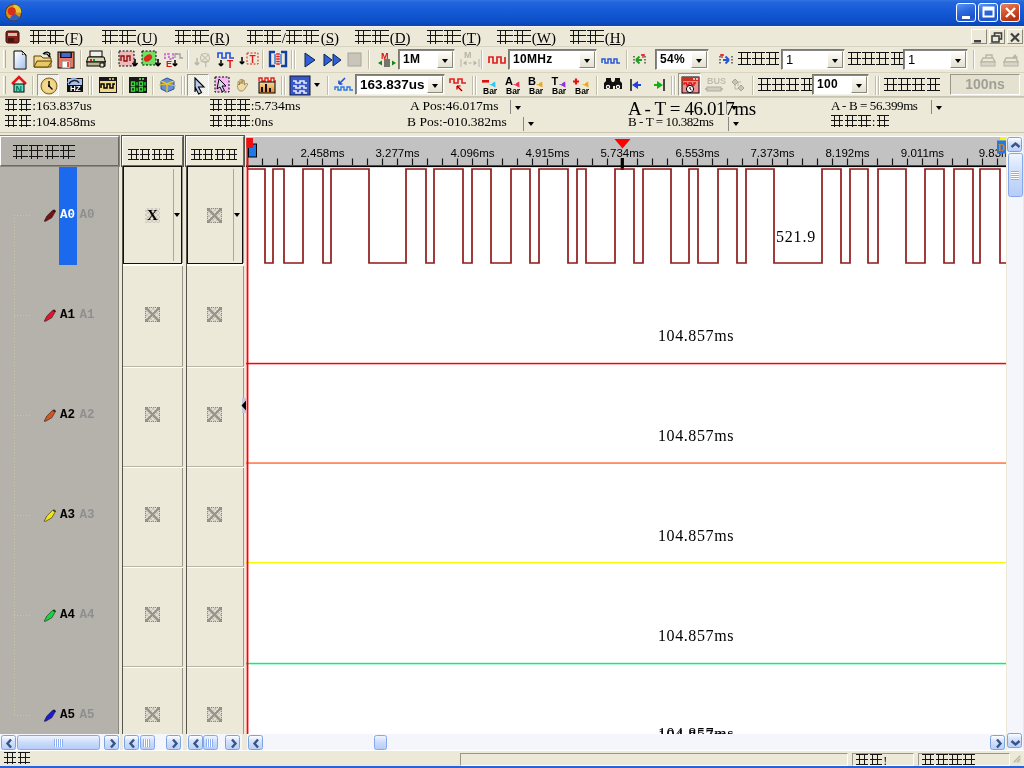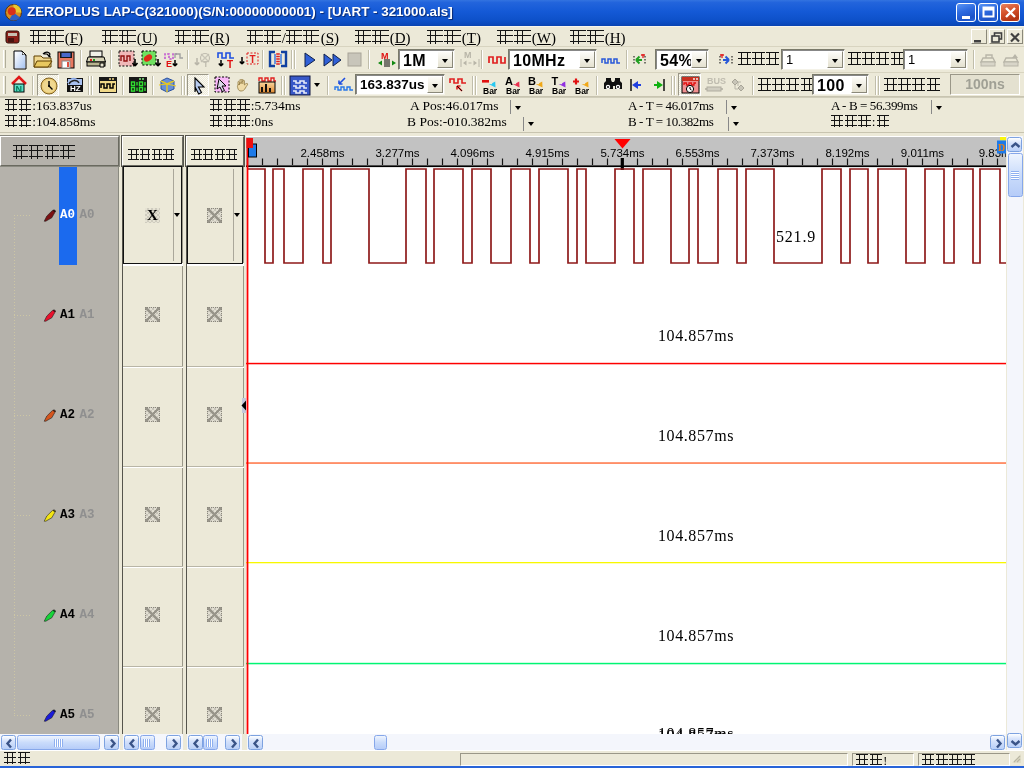--- a/index.html
+++ b/index.html
@@ -31,38 +31,37 @@
 .mdib{position:absolute;top:2px;width:16px;height:15px;background:#ece9d8;border:1px solid #fff;border-right-color:#8a887a;border-bottom-color:#8a887a}
 
 #tb1{left:0;top:47px;width:1024px;height:26px;background:#ece9d8;border-bottom:1px solid #d8d4c0}
 #tb2{left:0;top:73px;width:1024px;height:24px;background:#ece9d8;border-bottom:1px solid #c8c4b0}
 .grip{position:absolute;top:3px;width:3px;height:18px;border-left:1px solid #fff;border-right:1px solid #b0ad9a;left:3px}
 .sep{position:absolute;top:3px;width:2px;height:19px;border-left:1px solid #c0bdaa;border-right:1px solid #fff}
 .ib{position:absolute;width:22px;height:22px}
 .ib svg{position:absolute;left:1px;top:1px}
 .ib.chk{background:repeating-conic-gradient(#fbfaf3 0% 25%,#ece9d8 0% 50%) 0 0/2px 2px;border:1px solid #9a9788;border-right-color:#fff;border-bottom-color:#fff}
 .combo{position:absolute;height:21px;background:#fff;border:1px solid #7a7a6a;border-right-color:#f4f2e8;border-bottom-color:#f4f2e8;box-shadow:inset 1px 1px 0 #404040a0}
-.combo .ct{position:absolute;left:4px;top:2px;font-size:16px;font-weight:bold;color:#000;letter-spacing:.3px;white-space:nowrap}
+.combo .ct{position:absolute;left:4px;top:2px;font-size:12px;font-weight:bold;color:#000;letter-spacing:.3px;white-space:nowrap}
 .combo .cb{position:absolute;right:1px;top:1px;bottom:1px;width:16px;background:linear-gradient(#fdfcf8,#e4e1d0);border:1px solid #fff;border-right-color:#8a887a;border-bottom-color:#8a887a}
 .dar{position:absolute;width:0;height:0;border:3.5px solid transparent;border-top:4.5px solid #000;border-bottom-width:0}
 .mi .k{width:16.2px;height:13.2px}
 .ks{width:10.6px!important;height:11.2px!important}
 .kh{width:14.6px!important;height:13.6px!important}
 .lab{position:absolute;white-space:nowrap;font-size:13px}
 </style></head><body>
 <div id="root">
 
 <div class="abs" id="title">
  <svg class="abs" style="left:5px;top:4px" width="17" height="17" viewBox="0 0 17 17">
   <circle cx="8.5" cy="8.5" r="8" fill="#d89020" stroke="#503010" stroke-width="1"></circle>
   <path d="M8.5.5A8 8 0 0 1 16.5 8.5L8.5 8.5Z" fill="#e8c830"></path>
   <path d="M4.5 15.2A8 8 0 0 0 15 13.5L8.5 8.5Z" fill="#3060c0"></path>
   <circle cx="6.8" cy="7.2" r="4" fill="#d83018"></circle>
  </svg>
- <div class="txt">ZEROPLUS LAP-C(321000)(S/N:00000000001) - [UART - 321000.als]</div>
  <div class="tbtn b" style="left:956px">
         <svg width="20" height="19">
           <rect x="5" y="12" width="8" height="3" fill="#fff"></rect>
         </svg>
       </div>
  <div class="tbtn b" style="left:978px">
         <svg width="20" height="19">
           <rect x="4.5" y="3.5" width="10" height="9" fill="none" stroke="#fff" stroke-width="2"></rect>
           <rect x="4.5" y="3.5" width="10" height="3" fill="#fff"></rect>
         </svg>
@@ -538,21 +537,21 @@
  <div class="abs" style="left:5px;top:-0.5px"><span class="k"></span><span class="k"></span>:163.837us</div>
  <div class="abs" style="left:5px;top:15.5px"><span class="k"></span><span class="k"></span>:104.858ms</div>
  <div class="abs" style="left:210px;top:-0.5px"><span class="k"></span><span class="k"></span><span class="k"></span>:5.734ms</div>
  <div class="abs" style="left:210px;top:15.5px"><span class="k"></span><span class="k"></span><span class="k"></span>:0ns</div>
  <div class="abs" style="left:410px;top:-0.5px">A Pos:46.017ms</div>
  <div class="abs" style="left:407px;top:15.5px">B Pos:-010.382ms</div>
  <div class="abs" style="left:510px;top:2px;width:1px;height:14px;background:#888"></div>
  <div class="dar" style="left:515px;top:8px"></div>
  <div class="abs" style="left:523px;top:18.5px;width:1px;height:14px;background:#888"></div>
  <div class="dar" style="left:528px;top:24px"></div>
- <div class="abs" style="left:628px;top:-0.5px;font-size:13px;letter-spacing:-0.4px">A - T = 46.017ms</div>
+ <div class="abs" style="left:628px;top:-0.5px;font-size:19px;letter-spacing:-0.4px">A - T = 46.017ms</div>
  <div class="abs" style="left:628px;top:15.5px;font-size:13px;letter-spacing:-0.4px">B - T = 10.382ms</div>
  <div class="abs" style="left:726px;top:2px;width:1px;height:14px;background:#888"></div>
  <div class="dar" style="left:731px;top:8px"></div>
  <div class="abs" style="left:728px;top:18.5px;width:1px;height:14px;background:#888"></div>
  <div class="dar" style="left:733px;top:24px"></div>
  <div class="abs" style="left:831px;top:-0.5px;font-size:13px;letter-spacing:-0.4px">A - B = 56.399ms</div>
  <div class="abs" style="left:831px;top:15.5px"><span class="k"></span><span class="k"></span><span class="k"></span>:<span class="k" style="margin-left:1px"></span></div>
  <div class="abs" style="left:931px;top:2px;width:1px;height:14px;background:#888"></div>
  <div class="dar" style="left:936px;top:8px"></div>
 </div>

